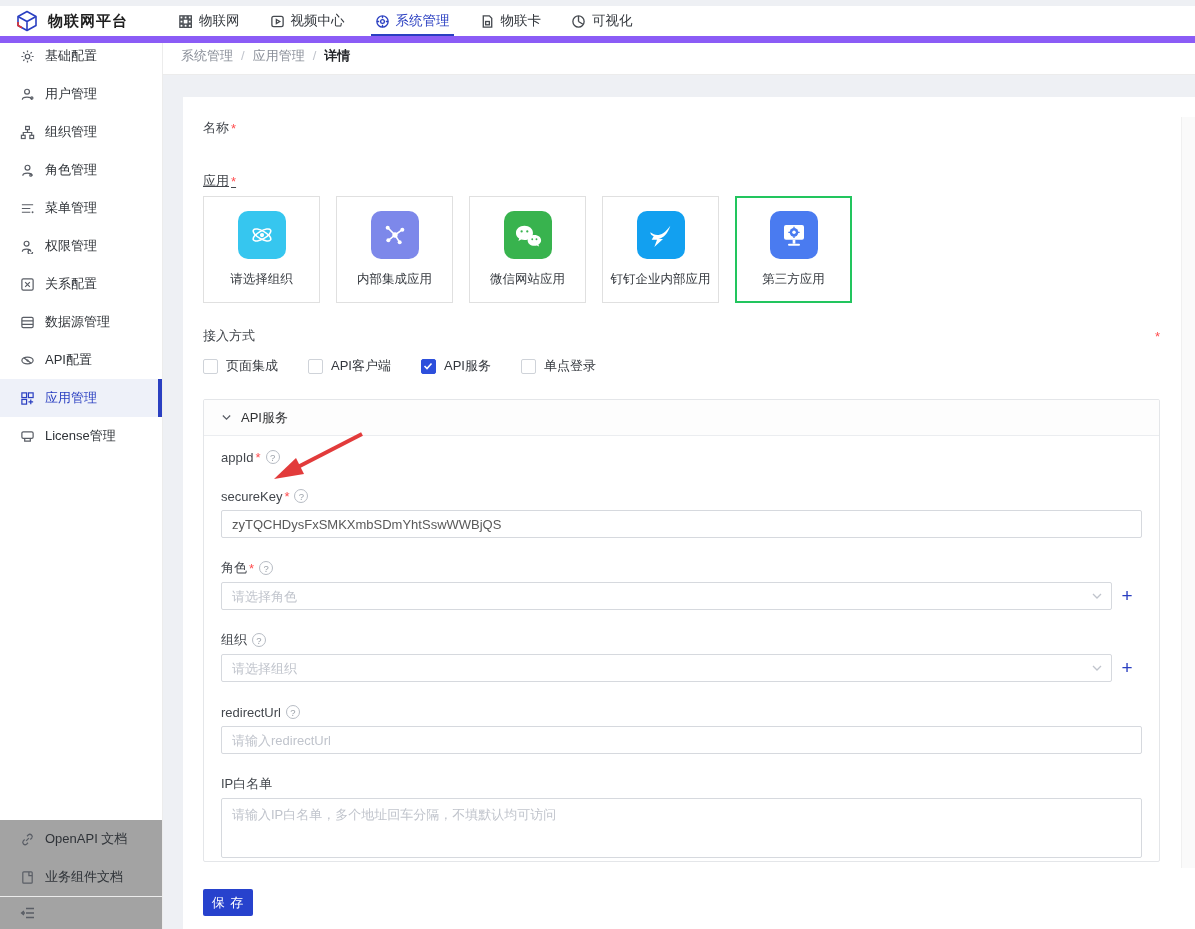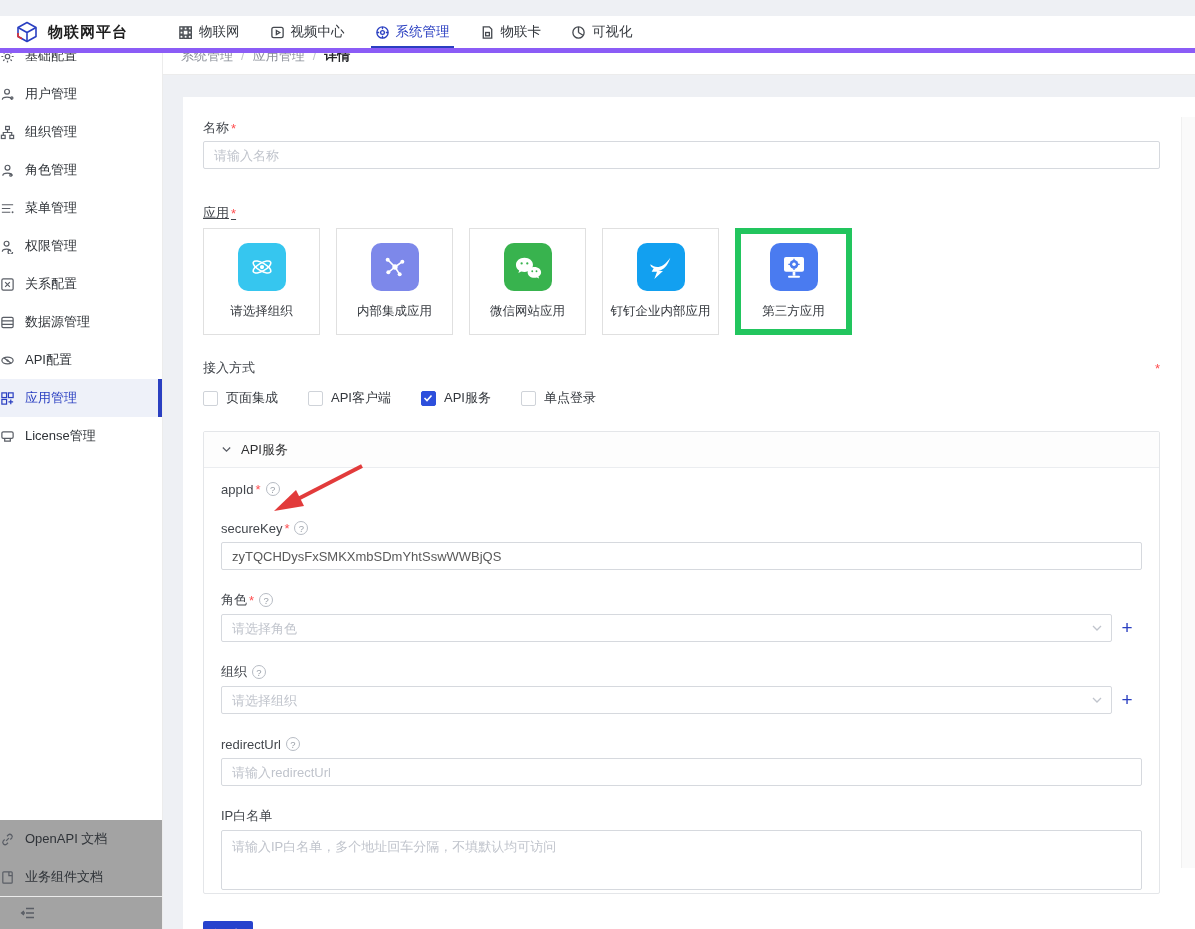--- a/index.html
+++ b/index.html
@@ -1,32 +1,32 @@
 <!DOCTYPE html>
 <html><head>
 <meta charset="utf-8">
 <style>
   * { margin:0; padding:0; box-sizing:border-box; }
   html,body { width:1195px; height:929px; overflow:hidden; }
   body { font-family:"Liberation Sans","DejaVu Sans",sans-serif; font-size:13px; color:#303133; background:#eef0f4; position:relative; }
 
   
-  .topnav { position:absolute; top:16px; left:0; width:1195px; height:37px; background:#fff; border-bottom:5px solid #8b5cf6; display:flex; align-items:center; z-index:5; }
+  .topnav { position:absolute; top:6px; left:0; width:1195px; height:37px; background:#fff; border-bottom:7px solid #8b5cf6; display:flex; align-items:center; z-index:5; }
   .logo-wrap { width:178px; display:flex; align-items:center; gap:9px; padding-left:15px; flex:0 0 auto; }
   .logo-title { font-size:15px; font-weight:bold; color:#1f1f1f; letter-spacing:1px; }
   .nav-items { display:flex; height:100%; gap:30px; align-items:stretch; }
   .nav-item { display:flex; align-items:center; gap:6px; font-size:13.5px; color:#33373d; cursor:pointer; position:relative; }
   .nav-item svg { width:15px; height:15px; stroke:#45494f; }
   .nav-item.active { color:#2a3fc1; }
   .nav-item.active svg { stroke:#2a3fc1; }
   .nav-item.active::after { content:""; position:absolute; left:-4px; right:-4px; bottom:0; height:2px; background:#2a3fc1; }
 
   
   .sidebar { position:absolute; top:37px; left:0; width:163px; bottom:0; background:#fff; border-right:1px solid #ececec; }
-  .side-item { height:38px; display:flex; align-items:center; gap:10px; color:#2f3338; cursor:pointer; position:relative; }
+  .side-item { height:38px; display:flex; align-items:center; gap:10px; padding-left:20px; color:#2f3338; cursor:pointer; position:relative; }
   .side-item svg { width:15px; height:15px; stroke:#5a5e66; flex:0 0 auto; }
   .side-item.active { background:#eef1f9; color:#2a3fc1; }
   .side-item.active svg { stroke:#2a3fc1; }
   .side-item.active::after { content:""; position:absolute; right:0; top:0; bottom:0; width:4px; background:#2a3fc1; }
   .side-footer { position:absolute; bottom:0; left:0; right:0; background:#a3a3a3; }
   .collapse-row { height:33px; border-top:1px solid #ececec; display:flex; align-items:center; padding-left:20px; cursor:pointer; }
   .collapse-row svg { width:16px; height:16px; stroke:#5a5e66; }
 
   
   .main { position:absolute; left:163px; top:37px; right:0; bottom:0; background:#eef0f4; }
@@ -45,21 +45,21 @@
 
   .text-input { width:100%; height:28px; border:1px solid #d6d9de; border-radius:2px; padding:0 10px; font-size:13px; color:#595959; outline:none; background:#fff; font-family:inherit; }
   .text-input::placeholder { color:#c0c4cc; }
   .text-input.disabled { background:#f5f5f6; color:#c4c8ce; }
 
   .name-input { margin-top:4px; }
 
   
   .cards-row { display:flex; gap:16px; margin-top:6px; }
   .app-card { width:117px; height:107px; border:1px solid #e0e0e0; background:#fff; display:flex; flex-direction:column; align-items:center; justify-content:center; gap:12px; cursor:pointer; }
-  .app-card.selected { border:6px solid #22c55e; }
+  .app-card.selected { border:2px solid #22c55e; }
   .app-badge { width:48px; height:48px; border-radius:10px; display:flex; align-items:center; justify-content:center; }
   .app-card-label { font-size:12.5px; color:#33373d; }
 
   
   .check-row { display:flex; gap:30px; margin-top:12px; align-items:center; }
   .check-item { display:flex; align-items:center; gap:8px; cursor:pointer; }
   .checkbox { width:15px; height:15px; border:1px solid #cfd3d9; border-radius:2px; background:#fff; display:flex; align-items:center; justify-content:center; }
   .checkbox.checked { background:#2d4fdc; border-color:#2d4fdc; }
   .check-label { color:#33373d; }
 
@@ -267,21 +267,20 @@
   <div class="content-card">
     <div class="scroll-track"></div>
 
     <div class="form-wrap">
 
       
       <div class="f-label">
         <span>名称</span>
           <span class="star">*</span>
       </div>
-      <input class="text-input name-input" placeholder="请输入名称" style="">
 
       
       <div class="f-label" style="margin-top:35px;text-decoration:underline;">
         <span>应用</span>
           <span class="star">*</span>
       </div>
       <div class="cards-row">
         <div class="app-card">
           <div class="app-badge" style="background:#36c6ef;">
             <svg width="34" height="34" viewBox="0 0 48 48">

